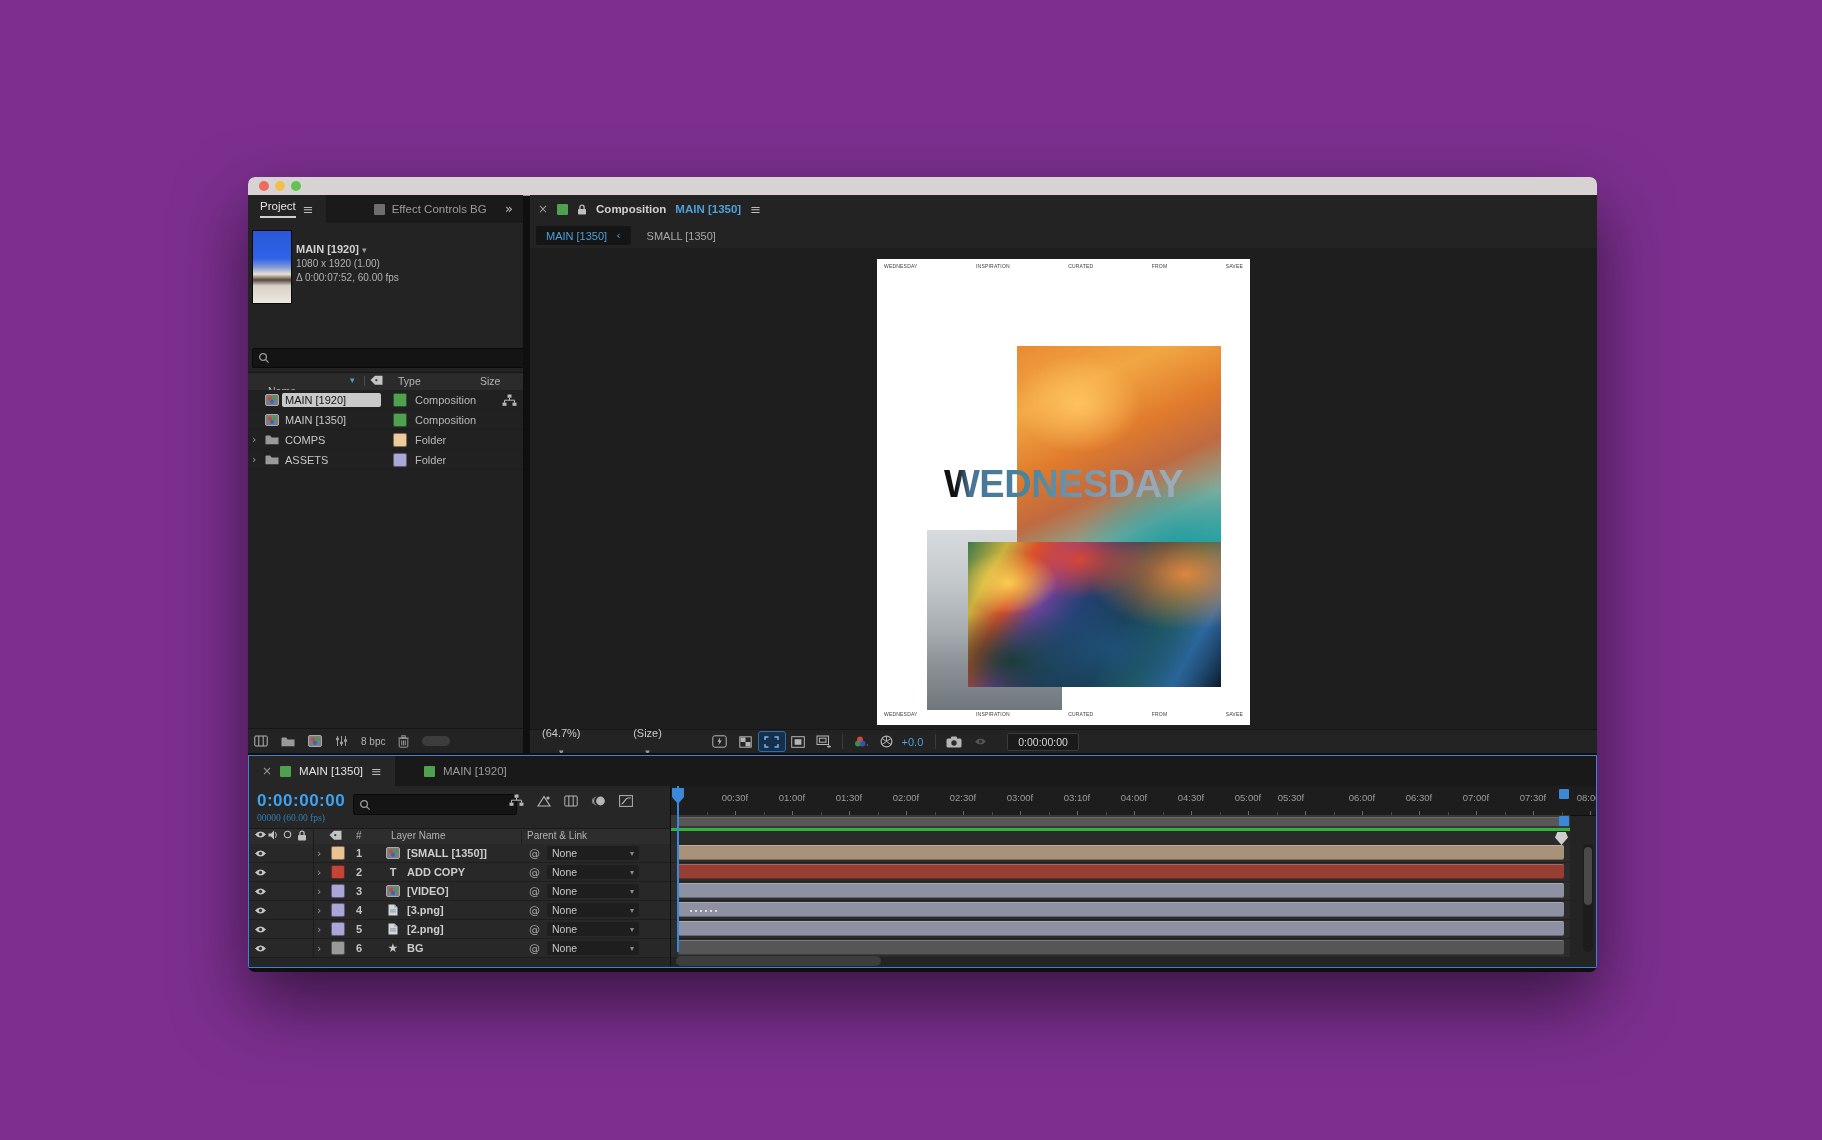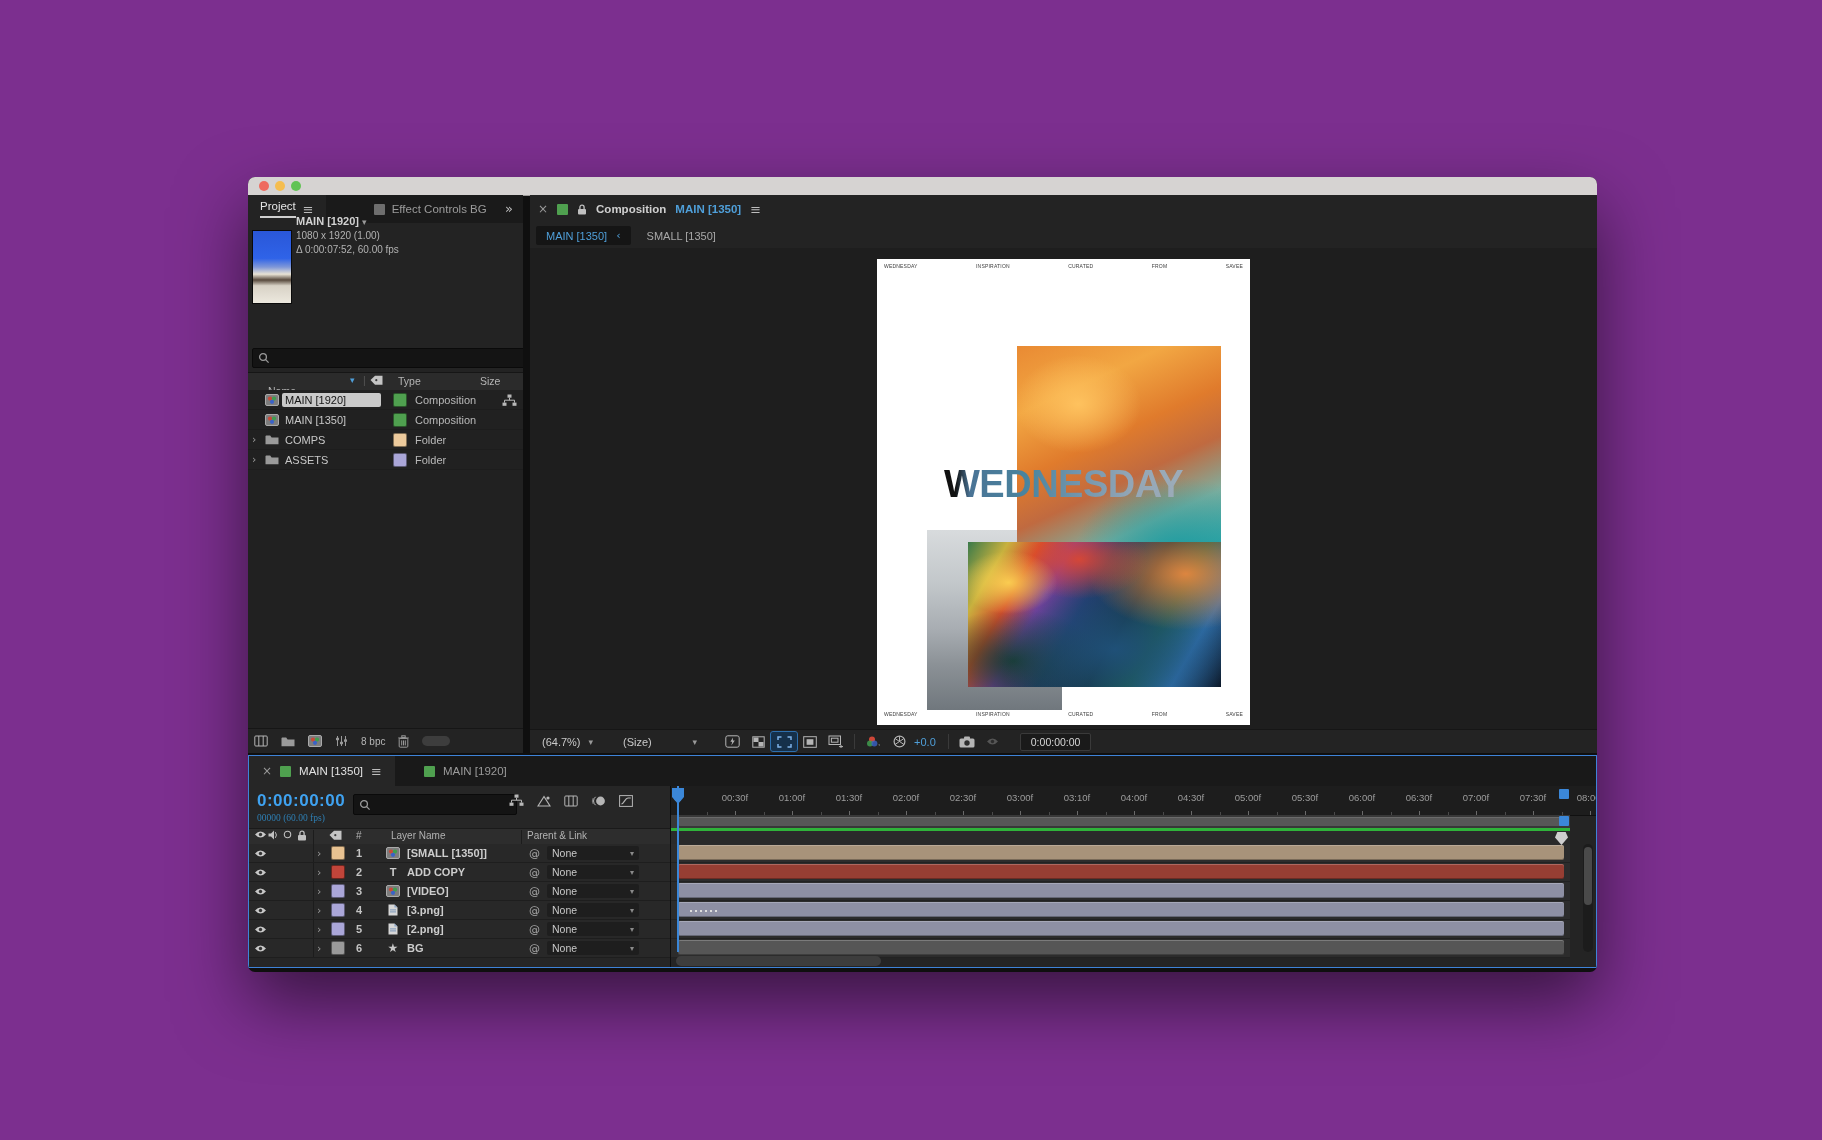--- a/index.html
+++ b/index.html
@@ -19,21 +19,21 @@
   .graysq{width:11px;height:11px;background:#6e6e6e;border-radius:1px;display:inline-block;}
   .greensq{width:11px;height:11px;background:#4fa04f;border-radius:1px;display:inline-block;}
   .overflow-btn{position:absolute;right:10px;top:6px;color:#bdbdbd;font-size:13px;}
   .closex{color:#9a9a9a;font-size:12px;}
   .menu-ic{color:#bdbdbd;font-size:13px;}
 
   
   .project-panel{left:0;top:18px;width:275px;height:558px;}
   .thumb{position:absolute;left:4px;top:35px;width:38px;height:72px;border:1px solid #0a0a0a;
     background:linear-gradient(180deg,#2a57d8 0%,#2f63e8 38%,#7f97d8 50%,#e8e2d4 60%,#57493c 68%,#d8d2c6 76%,#ece8de 100%);}
-  .pinfo{position:absolute;left:48px;top:20px;}
+  .pinfo{position:absolute;left:48px;top:48px;}
   .pinfo .l1{font-size:11px;font-weight:bold;color:#d2d2d2;}
   .pinfo .l2{font-size:10px;color:#b2b2b2;margin-top:3px;}
   .caret{color:#9a9a9a;font-size:9px;}
   .searchbox{position:absolute;left:4px;top:153px;width:264px;height:18px;background:#141414;
     border:1px solid #0a0a0a;border-radius:2px;display:flex;align-items:center;padding:0 5px;gap:3px;}
   .searchbox input{background:transparent;border:none;outline:none;color:#ccc;font-size:11px;width:100%;
     font-family:"Liberation Sans",sans-serif;}
   .pcols{position:absolute;left:0;top:177px;width:100%;height:17px;background:#2b2b2b;
     border-top:1px solid #161616;border-bottom:1px solid #161616;font-size:10.5px;color:#b5b5b5;}
   .pcols .cname{position:absolute;left:20px;top:12px;}
@@ -62,21 +62,21 @@
   .comp-title{font-size:11.5px;color:#d0d0d0;font-weight:bold;}
   .comp-name-blue{font-size:11.5px;color:#4f9fd9;font-weight:bold;}
   .vtabs{position:absolute;left:0;top:28px;width:100%;height:25px;background:#232323;display:flex;align-items:center;border-bottom:1px solid #161616;}
   .vtab{display:flex;align-items:center;gap:9px;padding:3px 10px;font-size:11px;margin-left:6px;border-radius:2px;}
   .vtab.active{background:#151515;color:#4f9fd9;}
   .vtab .chv{color:#4f9fd9;font-size:11px;}
   .vtab.plain{color:#a8a8a8;}
   .viewer{position:absolute;left:0;top:53px;width:100%;height:482px;background:#1e1e1e;}
   .comp-toolbar{position:absolute;left:0;bottom:0;width:100%;height:23px;background:#232323;border-top:1px solid #161616;
     display:flex;align-items:center;font-size:11px;color:#c9c9c9;}
-  .dd{display:flex;align-items:center;gap:8px;padding:0 8px;}
+  .dd{display:flex;align-items:center;gap:8px;padding:0 8px;flex-direction:column;}
   .dd .dar{color:#9a9a9a;font-size:9px;}
   .tbic{display:flex;align-items:center;justify-content:center;width:26px;height:19px;border-radius:2px;}
   .tbic.activeroi{background:#15304a;outline:1px solid #2d6fae;}
   .tsep{width:1px;height:15px;background:#3a3a3a;margin:0 5px;}
   .expos{color:#4f9fd9;font-size:11px;margin-left:2px;}
   .timebox{margin-left:14px;background:#1a1a1a;border:1px solid #3a3a3a;border-radius:2px;padding:2px 10px;font-size:10.5px;color:#d6d6d6;}
 
   
   .poster{position:absolute;left:347px;top:11px;width:373px;height:466px;background:#ffffff;overflow:hidden;}
   .pmeta{position:absolute;left:0;width:100%;display:flex;justify-content:space-between;padding:0 7px;box-sizing:border-box;
@@ -712,21 +712,21 @@
             <span class="rtick" style="left: 434.5px; height: 3px; background: rgb(74, 74, 74);"></span>
             <span class="rlabel" style="left: 463px;">04:00f</span>
             <span class="rtick" style="left: 463px; height: 4px;"></span>
             <span class="rtick" style="left: 491.5px; height: 3px; background: rgb(74, 74, 74);"></span>
             <span class="rlabel" style="left: 520px;">04:30f</span>
             <span class="rtick" style="left: 520px; height: 4px;"></span>
             <span class="rtick" style="left: 548.5px; height: 3px; background: rgb(74, 74, 74);"></span>
             <span class="rlabel" style="left: 577px;">05:00f</span>
             <span class="rtick" style="left: 577px; height: 4px;"></span>
             <span class="rtick" style="left: 605.5px; height: 3px; background: rgb(74, 74, 74);"></span>
-            <span class="rlabel" style="left: 634px;">05:30f</span>
+            <span class="rlabel" style="left: 620px;">05:30f</span>
             <span class="rtick" style="left: 634px; height: 4px;"></span>
             <span class="rtick" style="left: 662.5px; height: 3px; background: rgb(74, 74, 74);"></span>
             <span class="rlabel" style="left: 691px;">06:00f</span>
             <span class="rtick" style="left: 691px; height: 4px;"></span>
             <span class="rtick" style="left: 719.5px; height: 3px; background: rgb(74, 74, 74);"></span>
             <span class="rlabel" style="left: 748px;">06:30f</span>
             <span class="rtick" style="left: 748px; height: 4px;"></span>
             <span class="rtick" style="left: 776.5px; height: 3px; background: rgb(74, 74, 74);"></span>
             <span class="rlabel" style="left: 805px;">07:00f</span>
             <span class="rtick" style="left: 805px; height: 4px;"></span>

